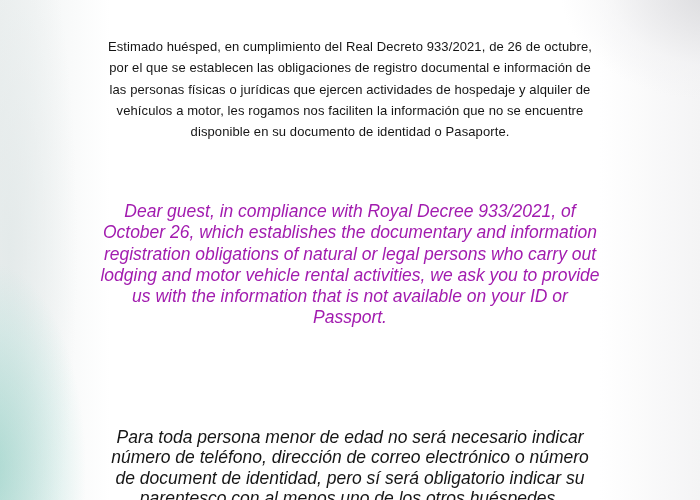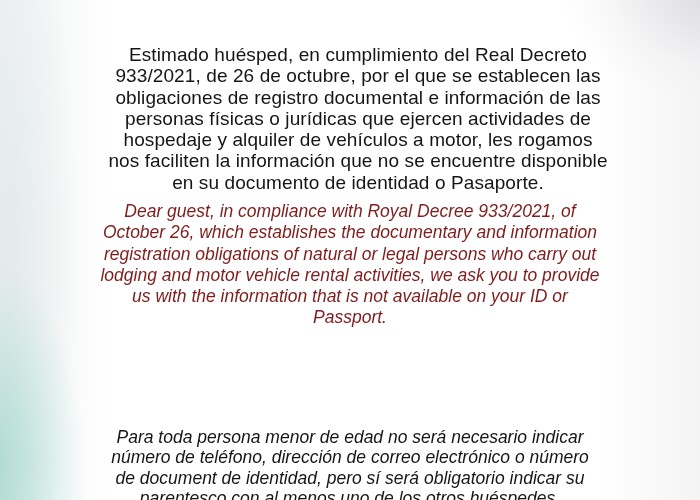--- a/index.html
+++ b/index.html
@@ -31,36 +31,36 @@
       top: 0;
       width: 700px;
       z-index: 1;
       text-align: center;
     }
     .para-es {
       position: absolute;
       left: 100px;
       width: 500px;
       top: 36px;
-      font-size: 19px;
+      font-size: 13px;
       line-height: 21.3px;
       font-weight: 400;
       letter-spacing: 0.1px;
-      margin: 8px;
+      margin: 0;
     }
     .para-en {
       position: absolute;
       left: 100px;
       width: 500px;
       top: 201px;
       font-size: 17.5px;
       line-height: 21.3px;
       font-style: italic;
       margin: 0;
-      color: #7f1d1d;
+      color: #a21caf;
     }
     .para-minor {
       position: absolute;
       left: 100px;
       width: 500px;
       top: 427px;
       font-size: 17.5px;
       line-height: 20.4px;
       font-style: italic;
       margin: 0;

